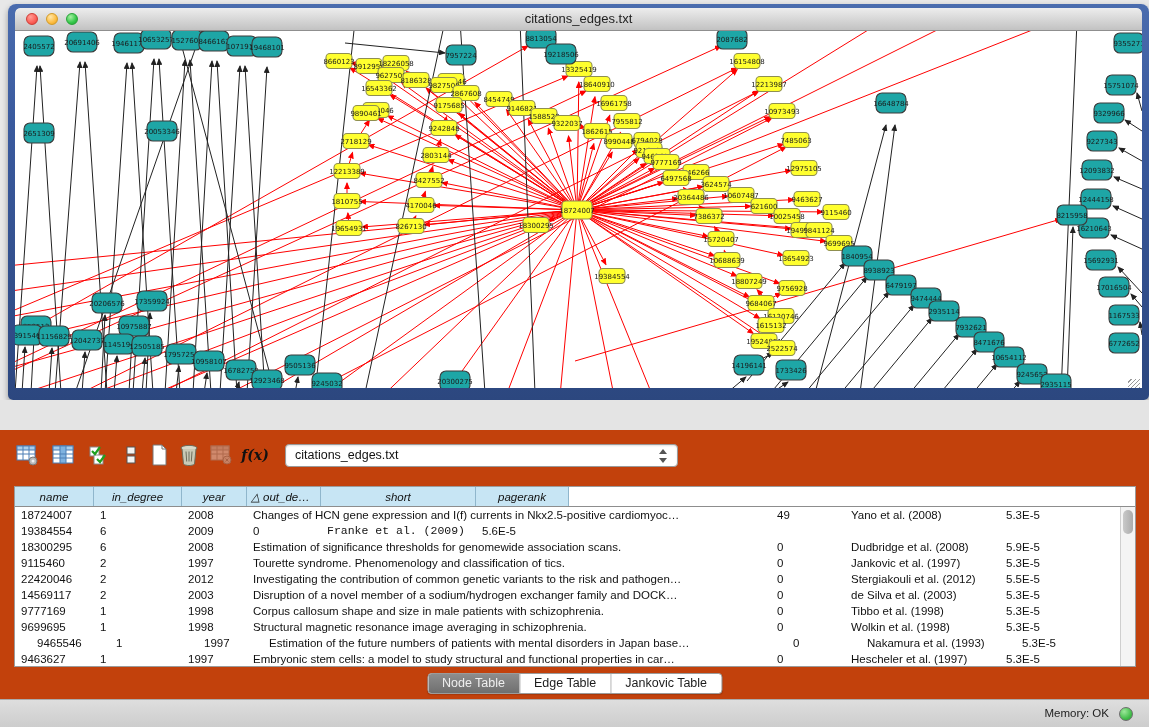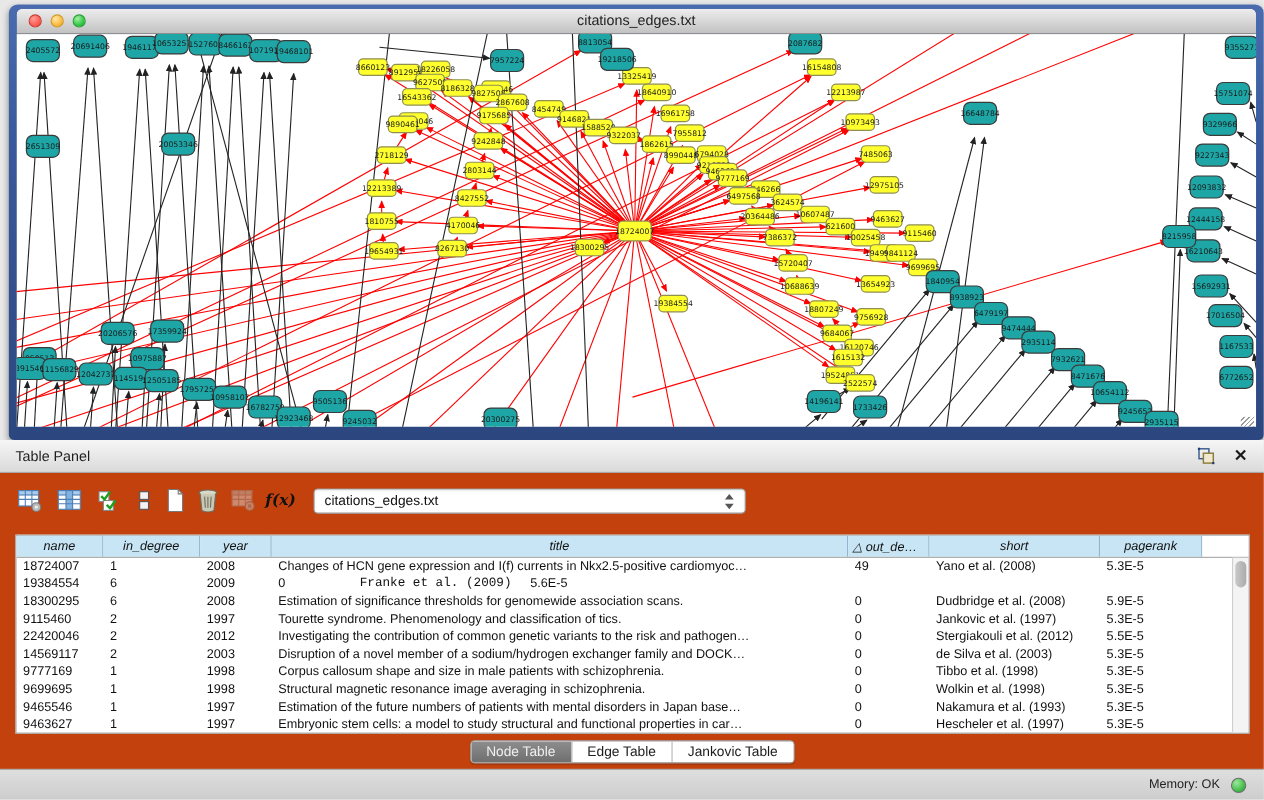--- a/index.html
+++ b/index.html
@@ -524,34 +524,20 @@
             <text x="1017" y="345.5" text-anchor="middle" font-size="7" font-family="DejaVu Sans, sans-serif" fill="#1a1a1a">9245652</text>
             <rect x="1026" y="343" width="30" height="20" rx="6" fill="#1ea6a6" stroke="#3b3b3b" stroke-width="1.1"></rect>
             <text x="1041" y="355.5" text-anchor="middle" font-size="7" font-family="DejaVu Sans, sans-serif" fill="#1a1a1a">2935115</text>
           </svg>
         <div class="resize-grip"></div>
       </div>
     </div>
   </div>
 
   <div class="table-panel">
-    <div class="panel-header">
-      <span class="panel-title">Table Panel</span>
-      <div class="panel-hdr-icons">
-        <span class="ico">
-          <svg width="17" height="17" viewBox="0 0 17 17">
-            <rect x="2" y="2" width="9" height="9" fill="none" stroke="#3a5a8c" stroke-width="1.3"></rect>
-            <rect x="6" y="6" width="9" height="9" fill="#efe9d2" stroke="#8c7b3a" stroke-width="1.3"></rect>
-            <rect x="1" y="1" width="2" height="2" fill="#1d3f73"></rect>
-              <rect x="14" y="14" width="2" height="2" fill="#1d3f73"></rect>
-          </svg>
-        </span>
-        <span class="ico close-x">✕</span>
-      </div>
-    </div>
 
     <div class="panel-body">
       <div class="toolbar">
         <span class="tbtn" style="left:14px">
           <svg width="24" height="22" viewBox="0 0 24 22">
               <rect x="2" y="2" width="18" height="14" fill="#fff" stroke="#4d7fb5"></rect>
               <rect x="2" y="2" width="18" height="4" fill="#a8cdec" stroke="#4d7fb5"></rect>
               <path d="M2 10h18M8 2v14M14 2v14" stroke="#4d7fb5" stroke-width="1"></path>
               <circle cx="18" cy="17" r="4" fill="#b9b9b9" stroke="#7a7a7a"></circle>
               <circle cx="18" cy="17" r="1.5" fill="#efefef"></circle>
@@ -611,21 +597,20 @@
               <span class="dn"></span>
             </span>
         </div>
       </div>
 
       <div class="tablebox">
         <div class="thead" id="thead">
             <div class="th" style="width: 79px;">name</div>
             <div class="th" style="width: 88px;">in_degree</div>
             <div class="th" style="width: 65px;">year</div>
-            <div class="th" style="width: 524px;">title</div>
             <div class="th sorted" style="width: 74px;">△ out_de…</div>
             <div class="th" style="width: 155px;">short</div>
             <div class="th" style="width: 93px;">pagerank</div>
             <div class="th" style="flex: 1 1 0%; background: rgb(255, 255, 255); border-right: none;"></div>
           </div>
         <div id="tbody">
             <div class="trow">
               <div class="td" style="width: 79px;">18724007</div>
               <div class="td" style="width: 88px;">1</div>
               <div class="td" style="width: 65px;">2008</div>
@@ -690,21 +675,21 @@
             <div class="trow">
               <div class="td" style="width: 79px;">9699695</div>
               <div class="td" style="width: 88px;">1</div>
               <div class="td" style="width: 65px;">1998</div>
               <div class="td" style="width: 524px;">Structural magnetic resonance image averaging in schizophrenia.</div>
               <div class="td" style="width: 74px;">0</div>
               <div class="td" style="width: 155px;">Wolkin et al. (1998)</div>
               <div class="td" style="width: 93px;">5.3E-5</div>
             </div>
             <div class="trow">
-              <div class="td" style="width: 79px;">9465546</div>
+              <div class="td" style="width: 79px; margin-left: 16px;">9465546</div>
               <div class="td" style="width: 88px;">1</div>
               <div class="td" style="width: 65px;">1997</div>
               <div class="td" style="width: 524px;">Estimation of the future numbers of patients with mental disorders in Japan base…</div>
               <div class="td" style="width: 74px;">0</div>
               <div class="td" style="width: 155px;">Nakamura et al. (1993)</div>
               <div class="td" style="width: 93px;">5.3E-5</div>
             </div>
             <div class="trow">
               <div class="td" style="width: 79px;">9463627</div>
               <div class="td" style="width: 88px;">1</div>

